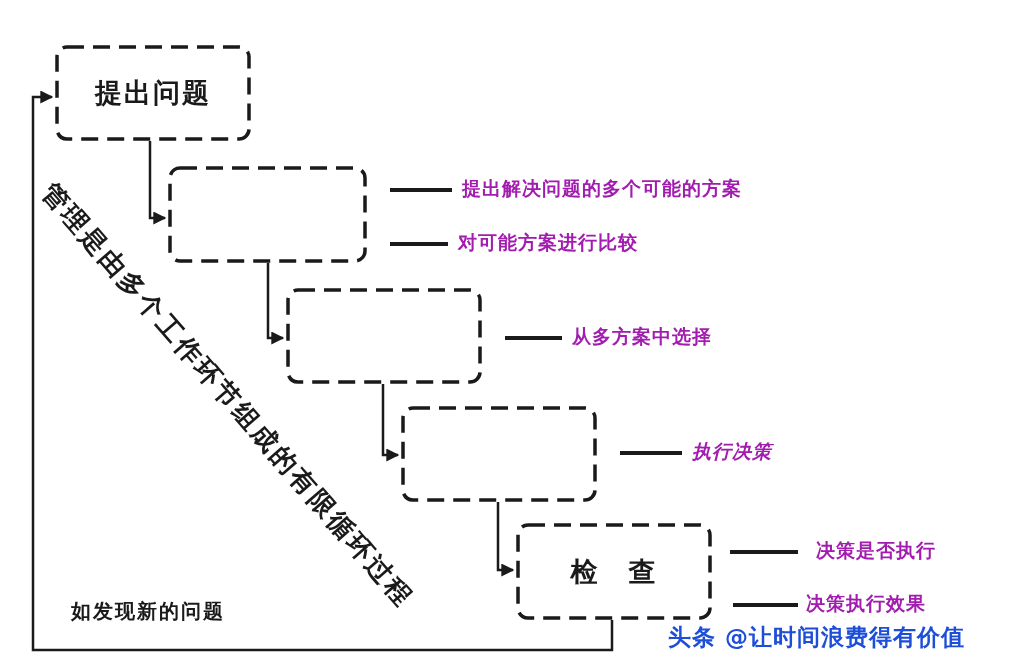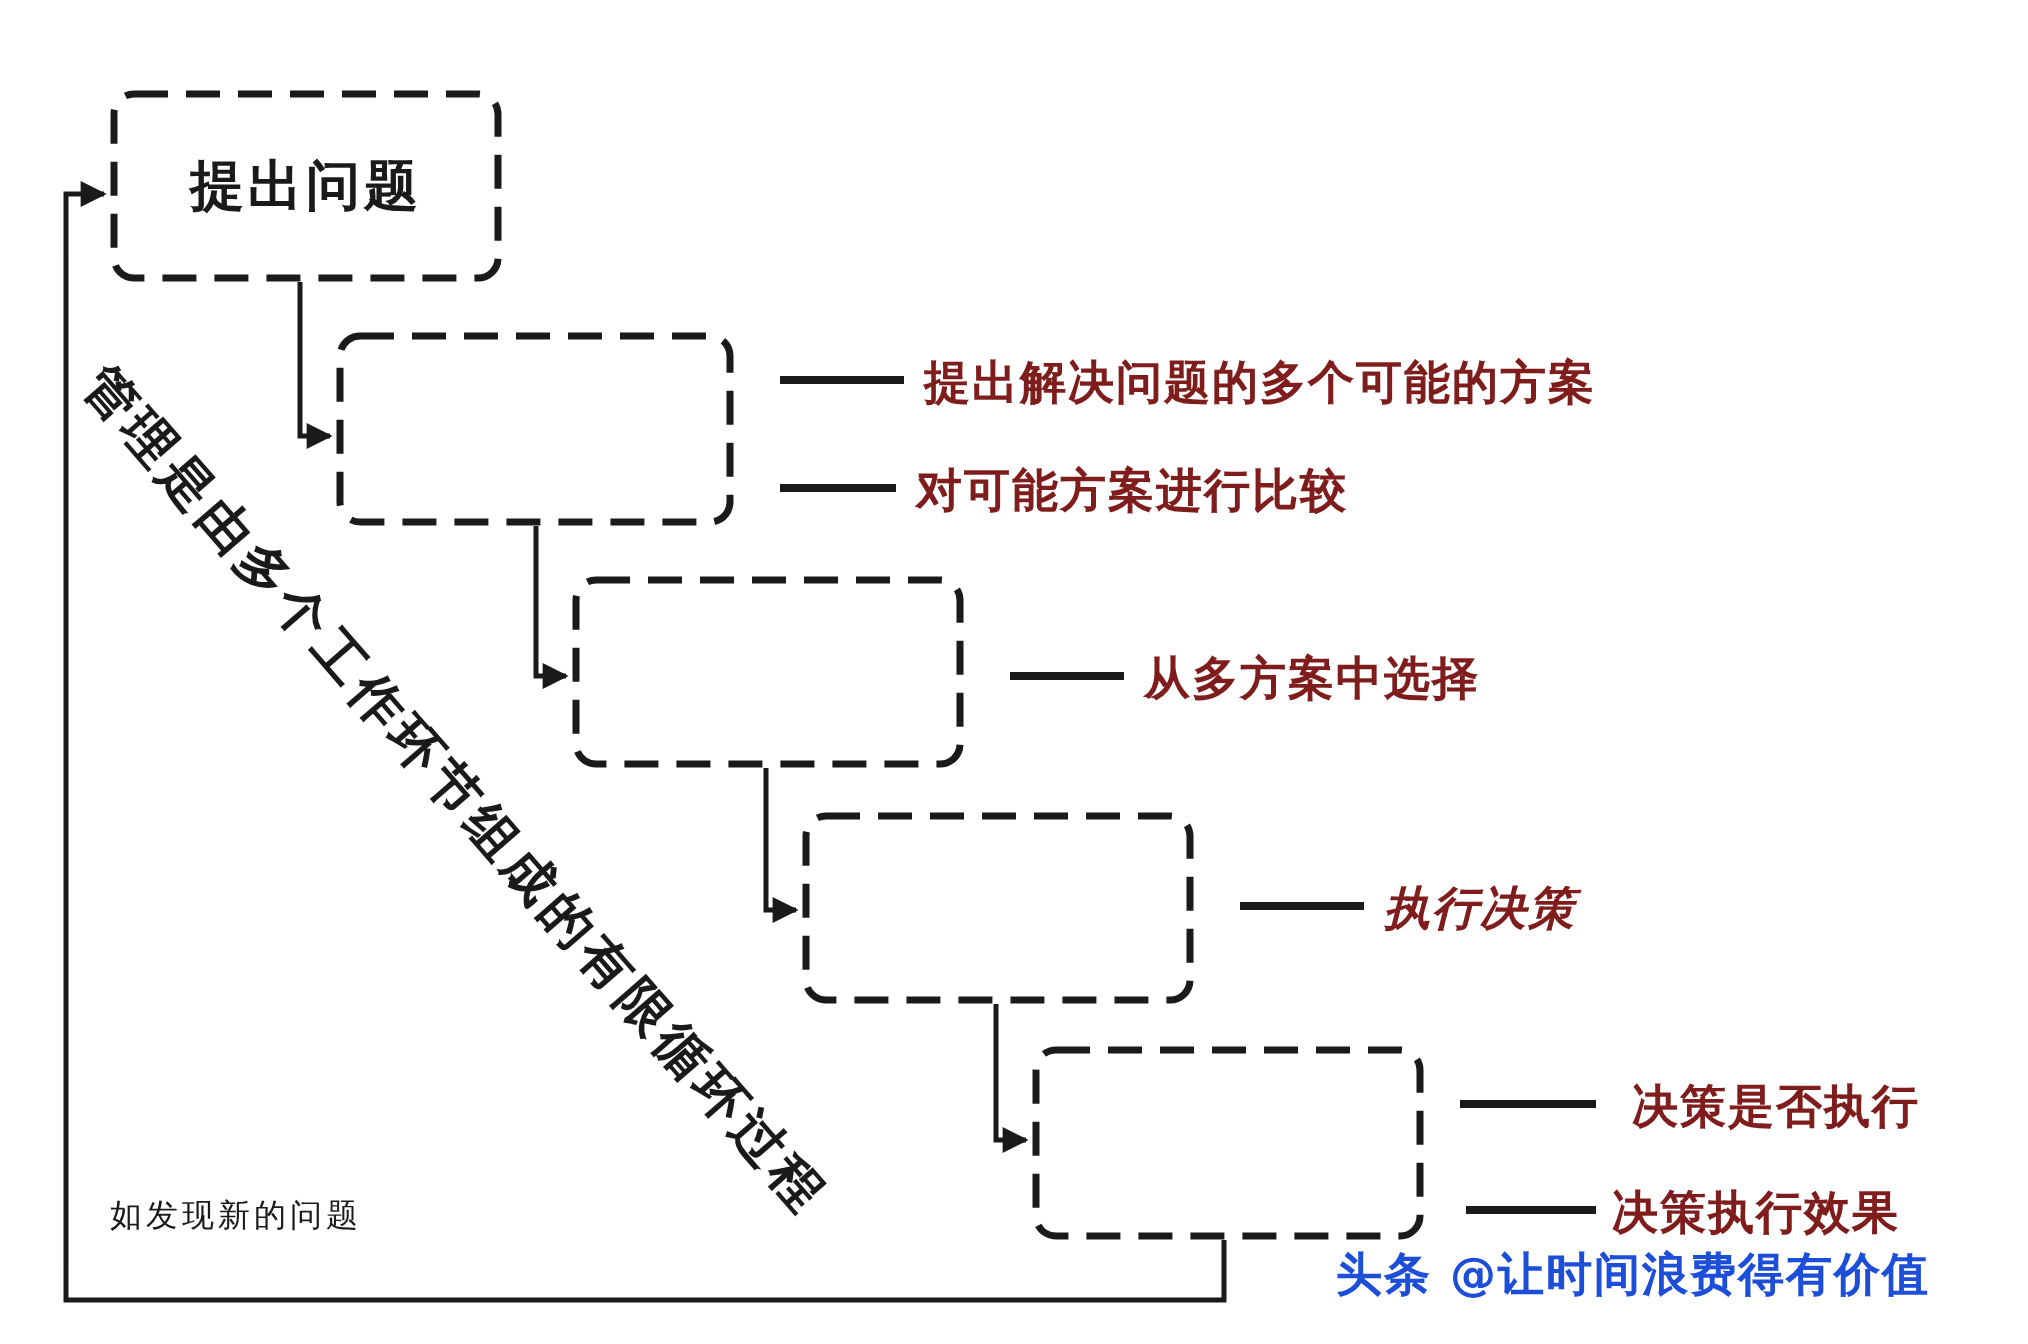--- a/index.html
+++ b/index.html
@@ -21,43 +21,43 @@
     justify-content: center;
     font-weight: bold;
     font-size: 27px;
     color: #1a1a1a;
     letter-spacing: 2px;
     white-space: nowrap;
   }
   .ann {
     position: absolute;
     font-weight: bold;
-    font-size: 23px;
-    color: #7f1d1d;
+    font-size: 19px;
+    color: #a21caf;
     white-space: nowrap;
     letter-spacing: 1px;
   }
   .diag {
     position: absolute;
     left: 60px;
     top: 176px;
     transform: rotate(49deg);
     transform-origin: 0 0;
     font-size: 26px;
     font-weight: bold;
     letter-spacing: 3px;
     white-space: nowrap;
     color: #1a1a1a;
   }
   .note {
     position: absolute;
-    left: 55px;
+    left: 71px;
     top: 598px;
-    font-size: 16px;
-    font-weight: normal;
+    font-size: 20px;
+    font-weight: bold;
     color: #1a1a1a;
     letter-spacing: 2px;
     white-space: nowrap;
   }
   .watermark {
     position: absolute;
     left: 668px;
     top: 622px;
     font-size: 23px;
     font-weight: bold;
@@ -93,20 +93,21 @@
 
     <line x1="390" y1="190" x2="452" y2="190" stroke="#1a1a1a" stroke-width="4"></line>
     <line x1="390" y1="244" x2="448" y2="244" stroke="#1a1a1a" stroke-width="4"></line>
     <line x1="505" y1="338" x2="562" y2="338" stroke="#1a1a1a" stroke-width="4"></line>
     <line x1="620" y1="453" x2="682" y2="453" stroke="#1a1a1a" stroke-width="4"></line>
     <line x1="730" y1="552" x2="798" y2="552" stroke="#1a1a1a" stroke-width="4"></line>
     <line x1="733" y1="605" x2="798" y2="605" stroke="#1a1a1a" stroke-width="4"></line>
   </svg>
 
   <div class="box-label" style="left:57px; top:47px; width:192px; height:92px;">提出问题</div>
+  <div class="box-label" style="left:518px; top:525px; width:192px; height:93px;">检　查</div>
 
   <div class="ann" style="left:462px; top:176px;">提出解决问题的多个可能的方案</div>
   <div class="ann" style="left:458px; top:230px;">对可能方案进行比较</div>
   <div class="ann" style="left:572px; top:324px;">从多方案中选择</div>
   <div class="ann" style="left:692px; top:439px;font-style:italic;">执行决策</div>
   <div class="ann" style="left:806px; top:538px;margin-left:10px;">决策是否执行</div>
   <div class="ann" style="left:806px; top:591px;">决策执行效果</div>
 
   <div class="diag">管理是由多个工作环节组成的有限循环过程</div>
 

